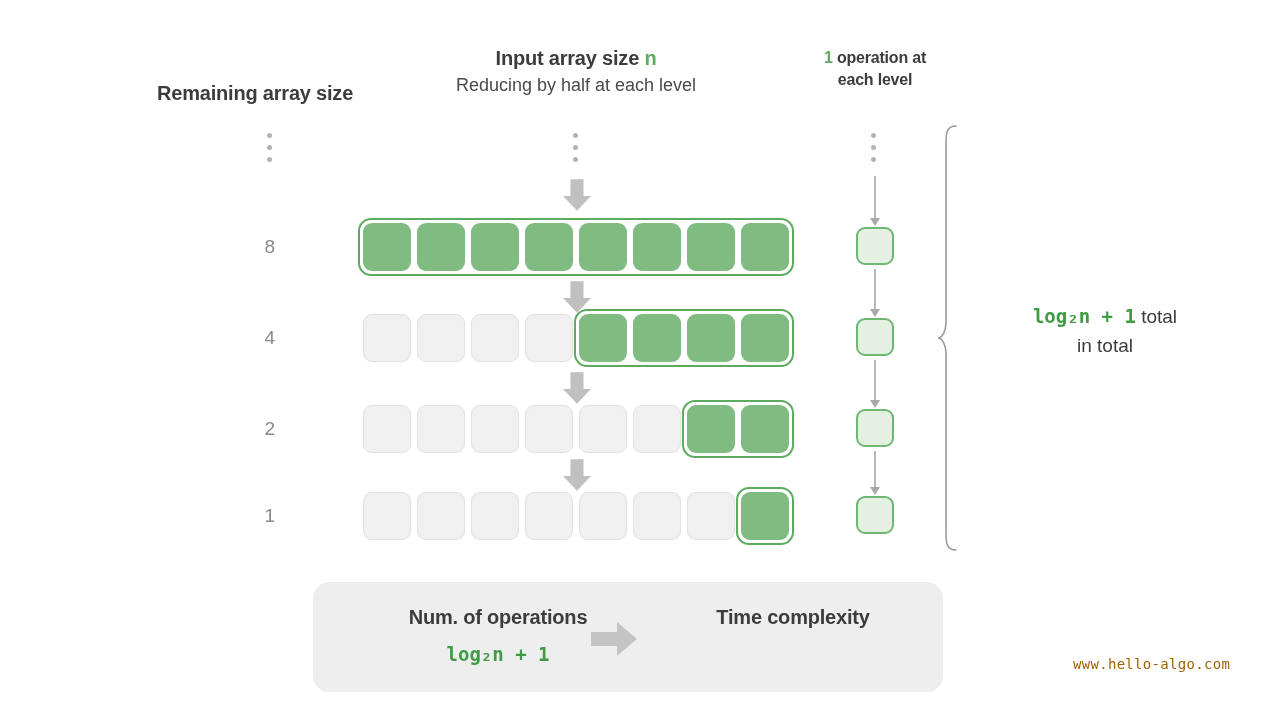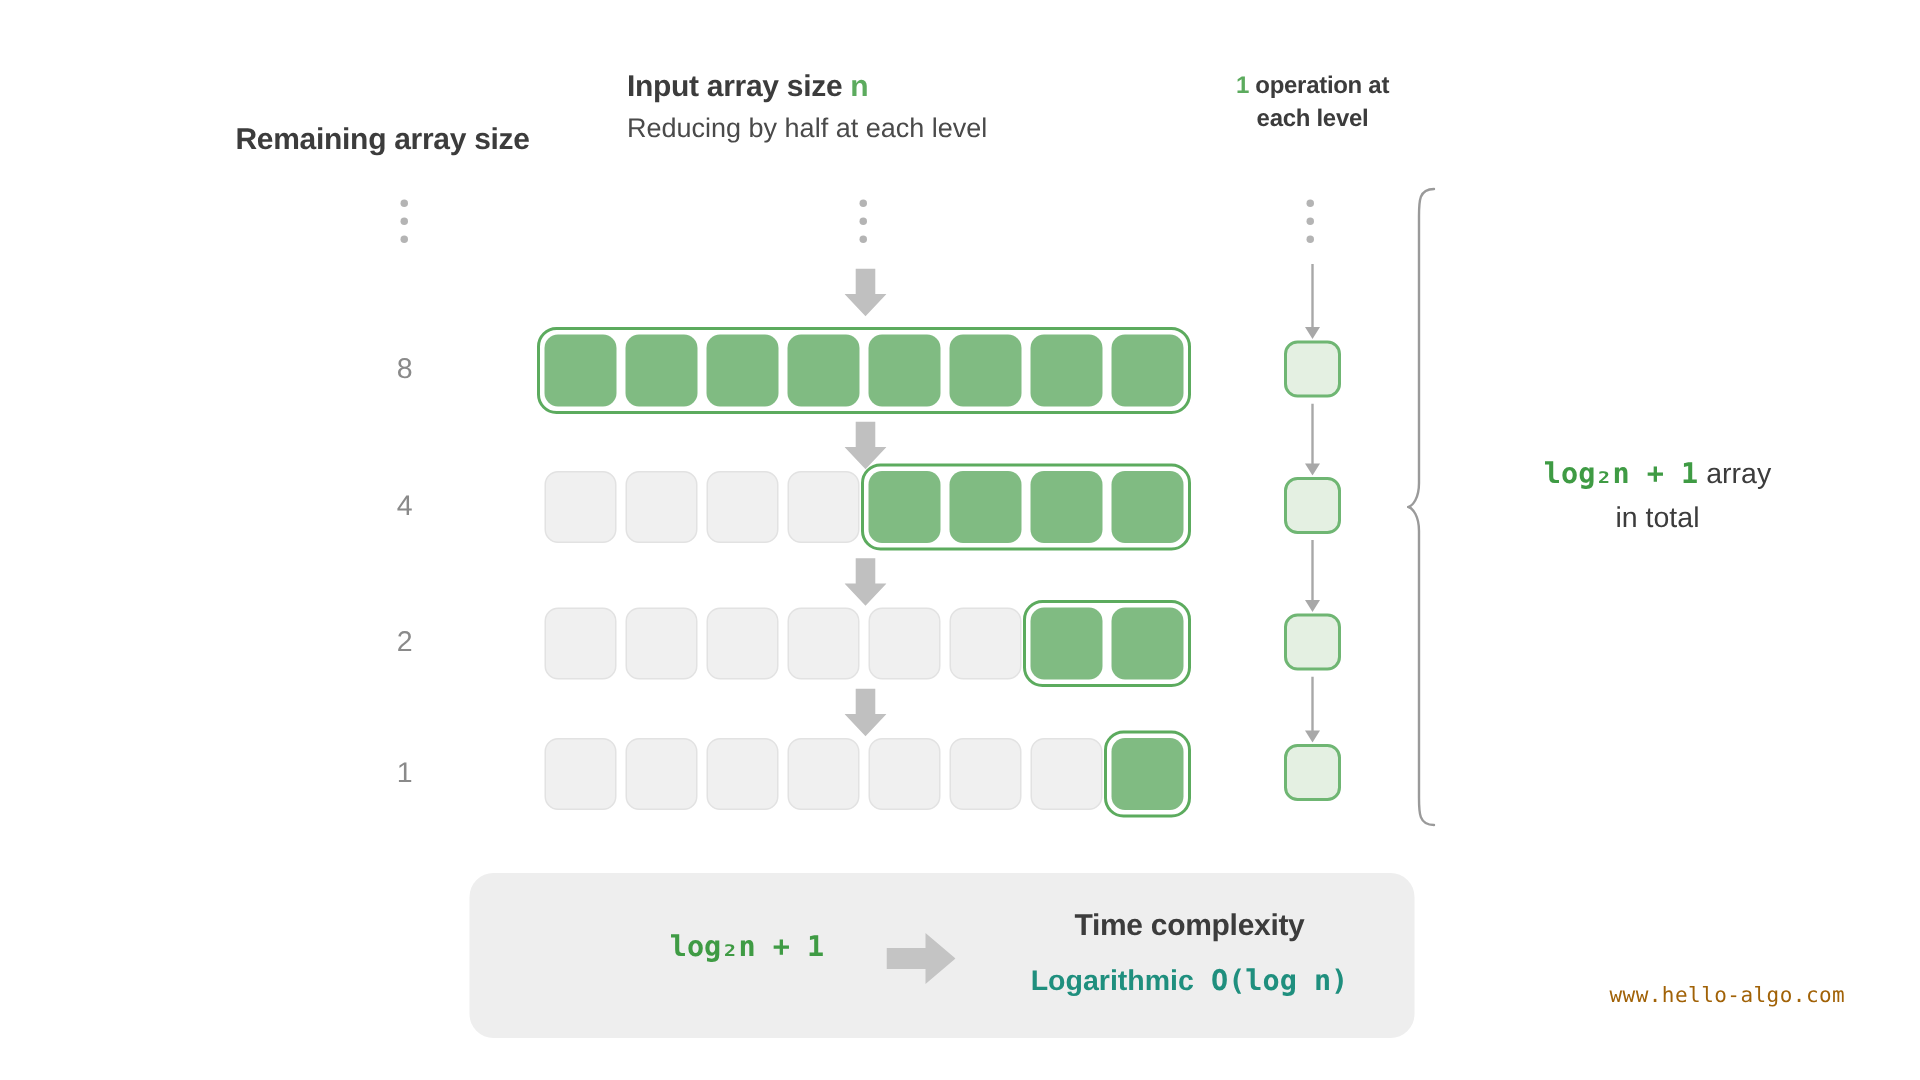--- a/index.html
+++ b/index.html
@@ -23,21 +23,21 @@
     left: 157px; top: 62px;
     font-size: 20px; font-weight: bold;
     color: #3c3c3c;
     letter-spacing: -0.2px;
     white-space: nowrap;
     margin-top: 20px;
   }
   .hdr-input {
     left: 418px; top: 47px;
     width: 316px;
-    text-align: left;
+    text-align: center;
   }
   .hdr-input .line1 {
     font-size: 20px; font-weight: bold; color: #3c3c3c;
     letter-spacing: -0.2px;
     white-space: nowrap;
   }
   .hdr-input .line1 .accent { color: #5cab5e; }
   .hdr-input .line2 {
     font-size: 18px; color: #4a4a4a;
     margin-top: 5px; white-space: nowrap;
@@ -278,35 +278,32 @@
       <path d="M 2 36 L 7 44 L 12 36 Z" fill="#a8a8a8"></path>
     </svg>
   </div>
 
 <svg class="abs" style="left:938px; top:124px;" width="26" height="428" viewBox="0 0 26 428">
   <path d="M 18 2 C 8 2 8 10 8 20 L 8 198 C 8 208 4 213 1 214 C 4 215 8 220 8 230 L 8 408 C 8 418 8 426 18 426" fill="none" stroke="#9a9a9a" stroke-width="1.6" stroke-linecap="round"></path>
 </svg>
 
 <div class="abs brace-label">
   <div>
-    <span class="mono">log₂n + 1</span><span class="plain">  array</span>
+    <span class="mono">log₂n + 1</span><span class="plain">  total</span>
   </div>
   <div class="plain">in total</div>
 </div>
 
 <div class="abs summary">
   <div class="col left">
+    <div class="title">Num. of operations</div>
     <div class="value">log₂n + 1</div>
   </div>
   <div class="col right">
     <div class="title">Time complexity</div>
-    <div class="value teal">
-      <span class="label-txt">Logarithmic</span>
-      <span>O(log n)</span>
-    </div>
   </div>
 </div>
 
 <svg class="summary-arrow" width="46" height="34" viewBox="0 0 46 34">
   <path d="M 0 10 L 26 10 L 26 0 L 46 17 L 26 34 L 26 24 L 0 24 Z" fill="#c4c4c4"></path>
 </svg>
 
 <div class="abs watermark">www.hello-algo.com</div>
 
 </body></html>

